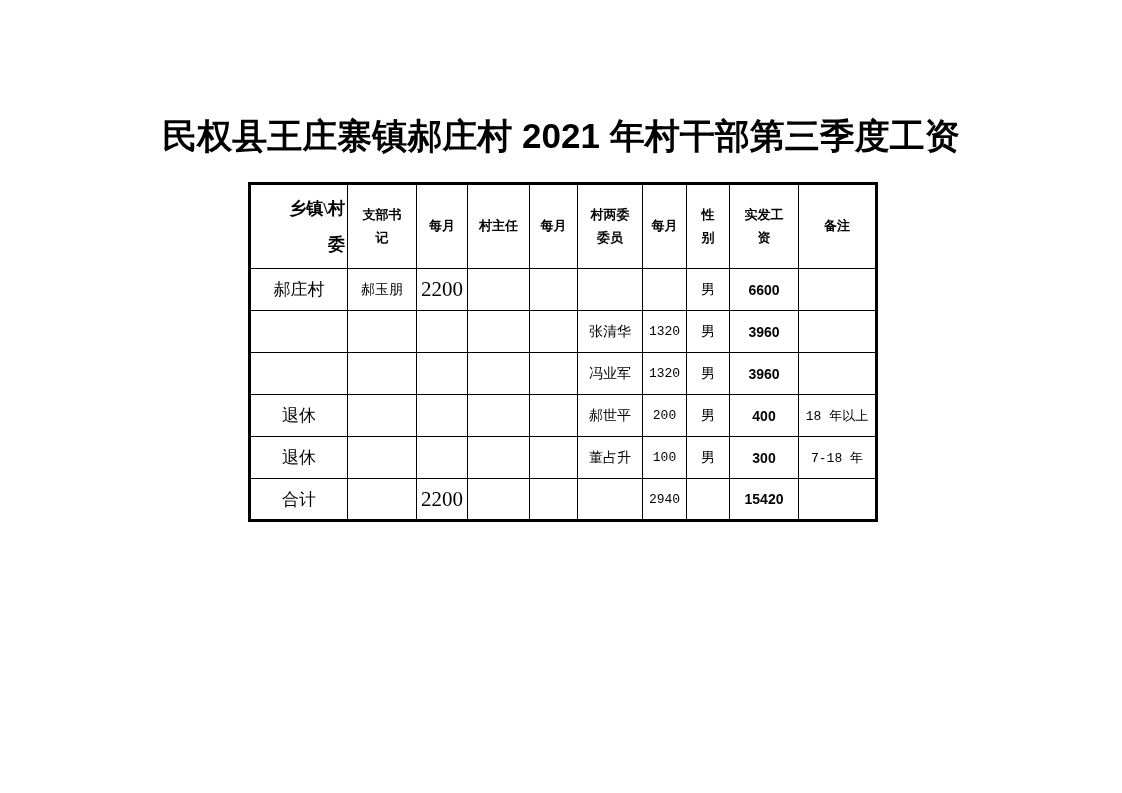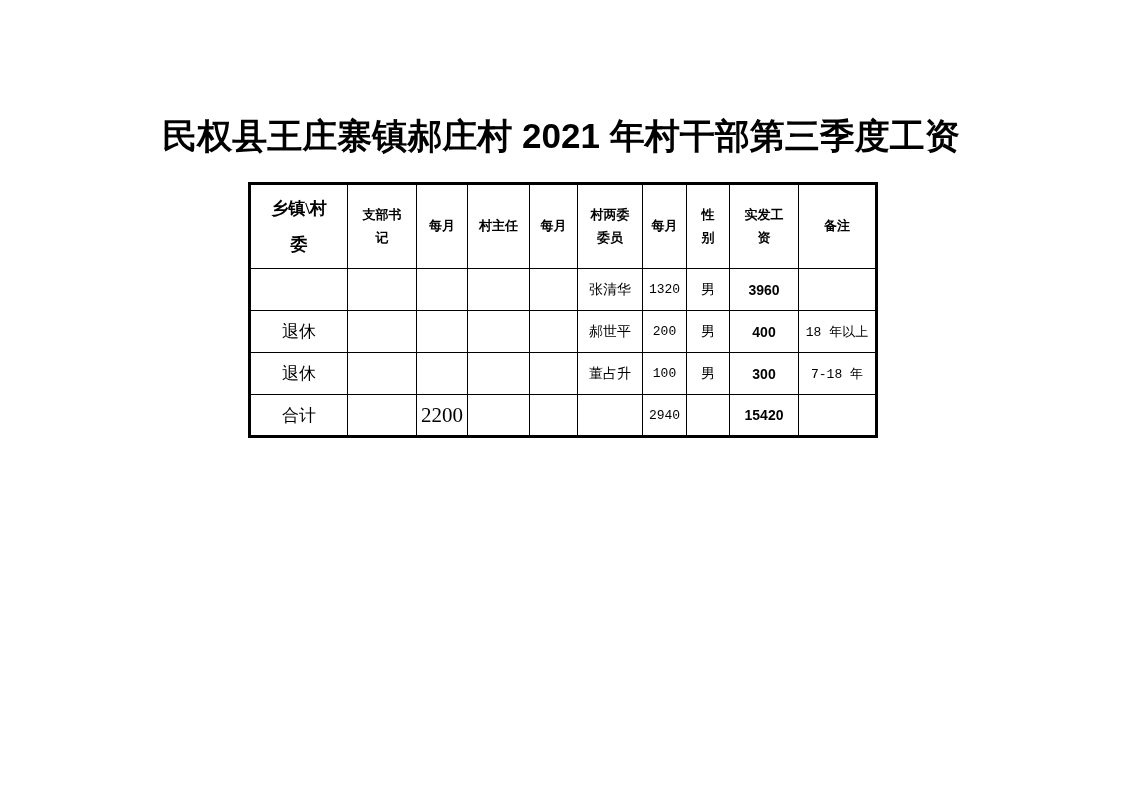--- a/index.html
+++ b/index.html
@@ -44,20 +44,21 @@
   .salary th {
     font-weight: bold;
     font-size: 13px;
     line-height: 1.7;
     white-space: pre-line;
     height: 85px;
   }
   .salary th.first {
     font-size: 17px;
     line-height: 2.1;
+    text-align: right;
   }
   .salary tr.data-row { height: 42px; }
   .t-big  { font-size: 17px; }
   .t-med  { font-size: 14px; }
   .t-numL { font-size: 21px; font-family: "Liberation Serif", serif; }
   .t-numS { font-size: 13px; font-family: Liberation Mono, monospace; white-space: nowrap; }
   .t-paid { font-size: 14px; font-family: "Liberation Sans", sans-serif; font-weight: bold; }
 </style>
 </head>
 <body>
@@ -91,34 +92,58 @@
         <th>村两委
 委员</th>
         <th>每月</th>
         <th>性
 别</th>
         <th>实发工
 资</th>
         <th>备注</th>
       </tr>
 
+      <tr class="data-row">
+        <td class="t-big">郝庄村</td>
+        <td class="t-med">郝玉朋</td>
+        <td class="t-numL">2200</td>
+        <td class="t-med"></td>
+        <td class="t-med"></td>
+        <td class="t-med"></td>
+        <td class="t-numS"></td>
+        <td class="t-med">男</td>
+        <td class="t-paid">6600</td>
+        <td class="t-numS"></td>
+      </tr>
 
       <tr class="data-row">
         <td class="t-big"></td>
         <td class="t-med"></td>
         <td class="t-numL"></td>
         <td class="t-med"></td>
         <td class="t-med"></td>
         <td class="t-med">张清华</td>
         <td class="t-numS">1320</td>
         <td class="t-med">男</td>
         <td class="t-paid">3960</td>
         <td class="t-numS"></td>
       </tr>
 
+      <tr class="data-row">
+        <td class="t-big"></td>
+        <td class="t-med"></td>
+        <td class="t-numL"></td>
+        <td class="t-med"></td>
+        <td class="t-med"></td>
+        <td class="t-med">冯业军</td>
+        <td class="t-numS">1320</td>
+        <td class="t-med">男</td>
+        <td class="t-paid">3960</td>
+        <td class="t-numS"></td>
+      </tr>
 
       <tr class="data-row">
         <td class="t-big">退休</td>
         <td class="t-med"></td>
         <td class="t-numL"></td>
         <td class="t-med"></td>
         <td class="t-med"></td>
         <td class="t-med">郝世平</td>
         <td class="t-numS">200</td>
         <td class="t-med">男</td>

